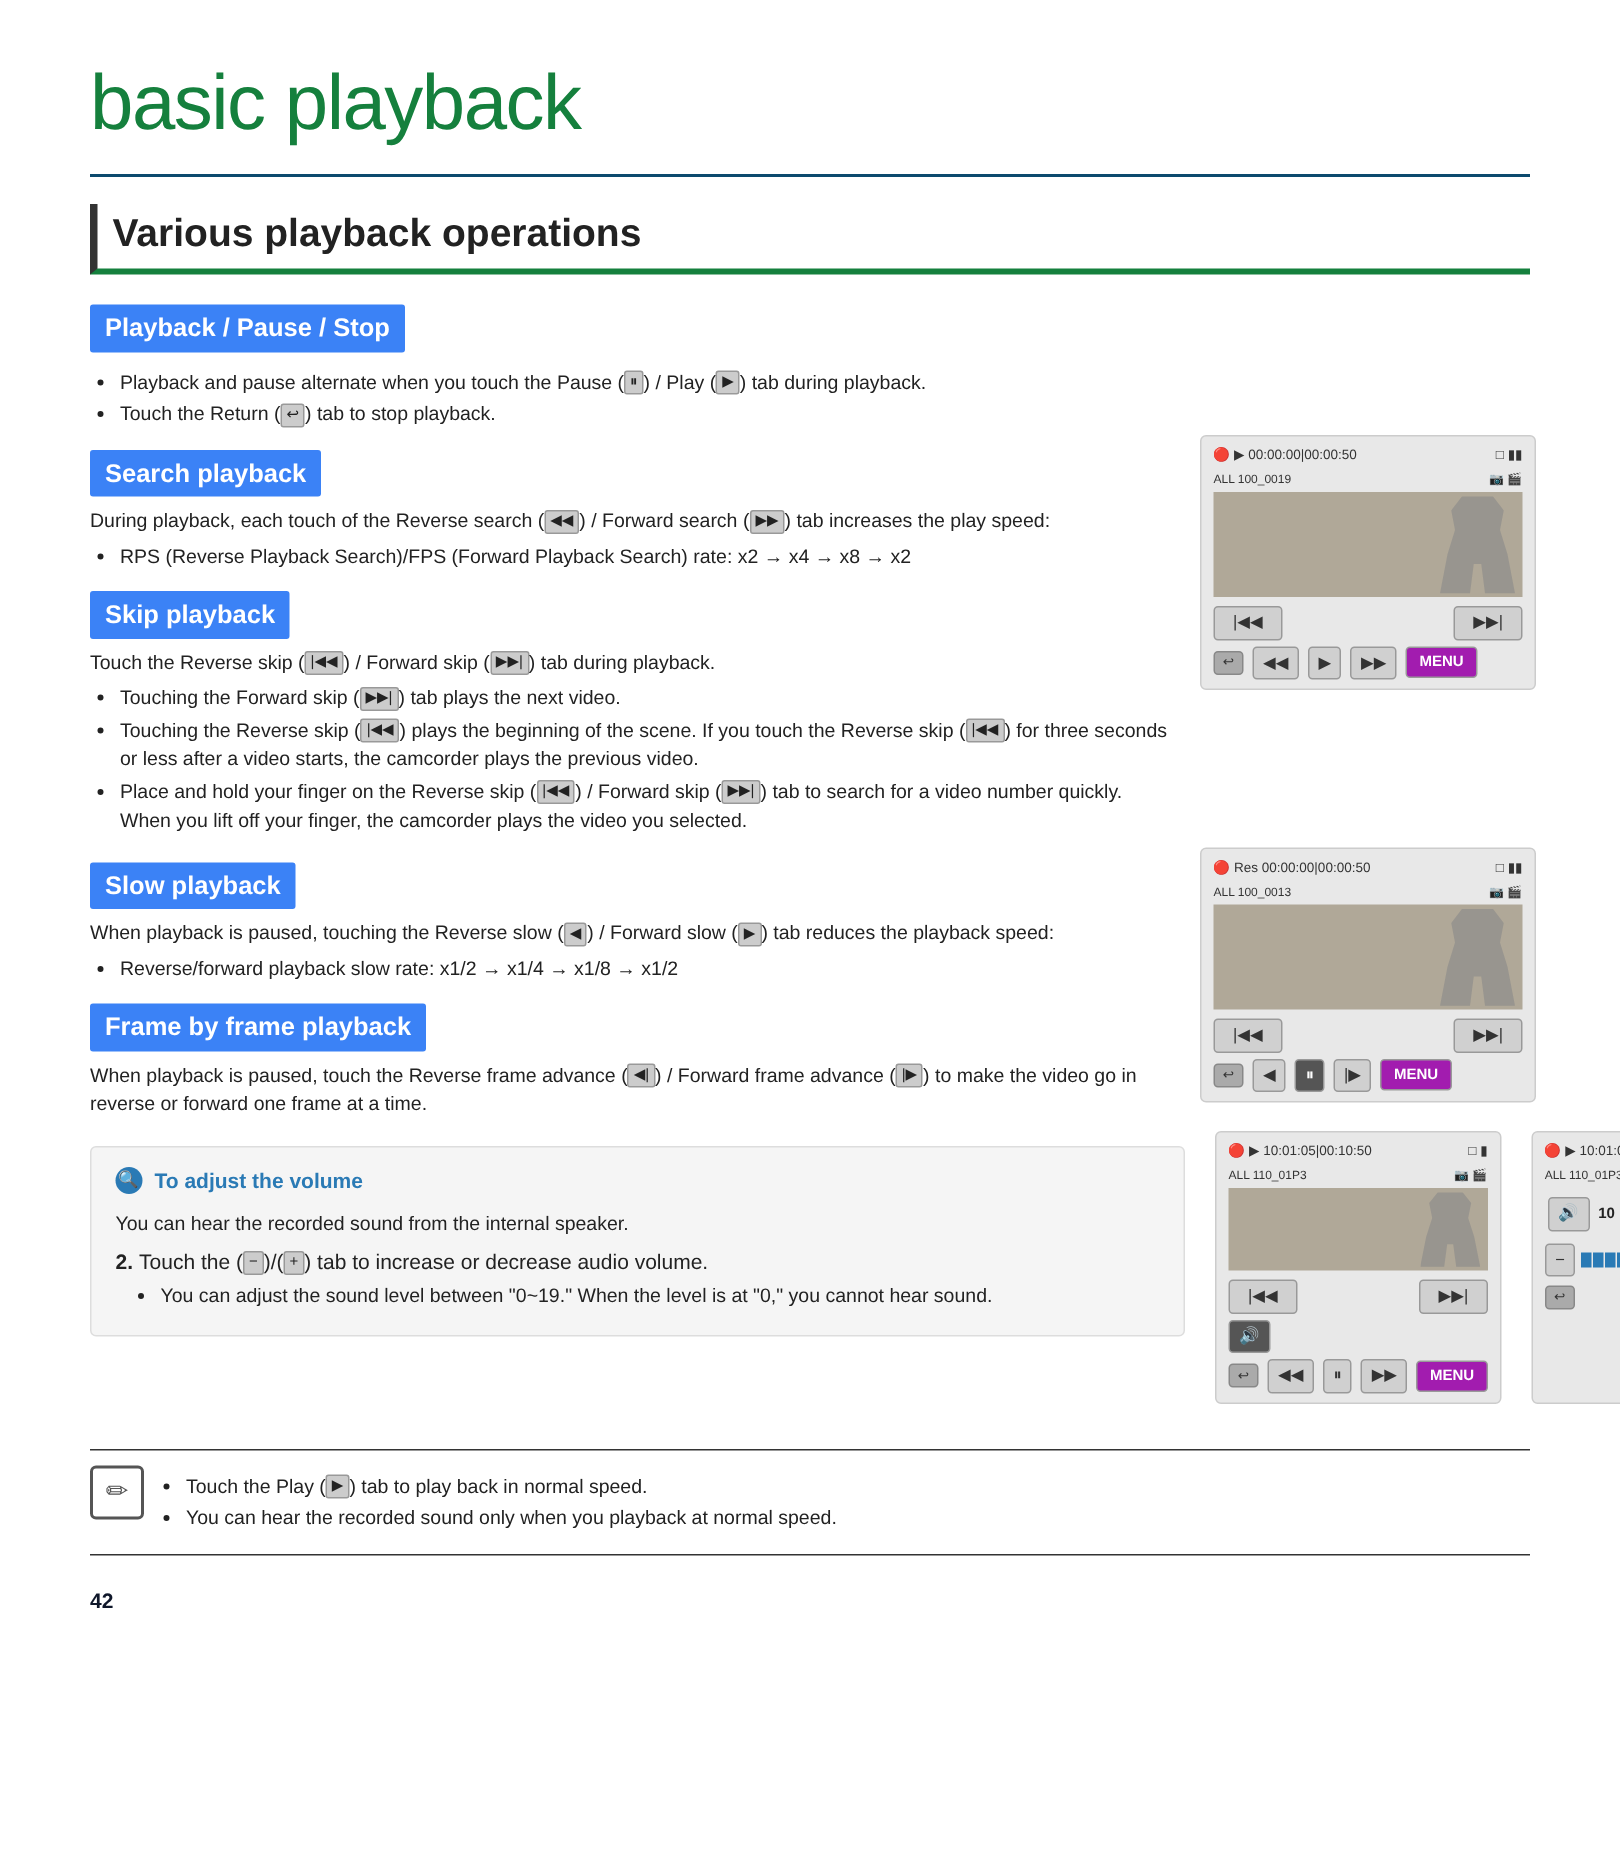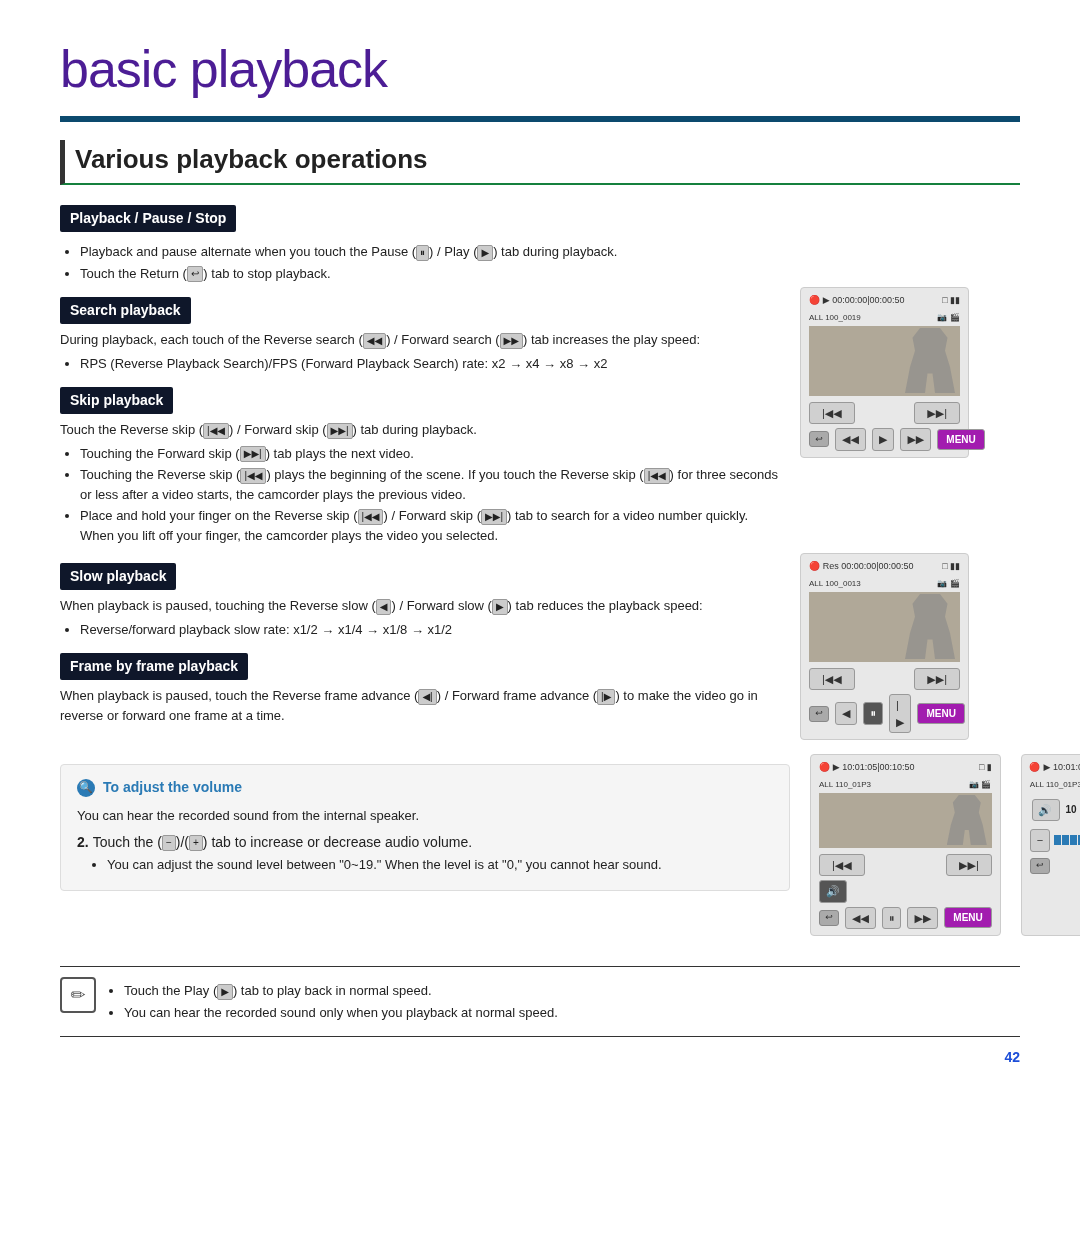--- a/index.html
+++ b/index.html
@@ -12,41 +12,41 @@
       font-size: 14px;
       line-height: 1.5;
     }
     .page {
       padding: 30px 60px 30px 60px;
     }
     .main-title {
       font-size: 52px;
       font-weight: 300;
       letter-spacing: -1px;
-      color: #4c1d95;
+      color: #15803d;
       margin-bottom: 10px;
-      border-bottom: 6px solid #0c4a6e;
+      border-bottom: 2px solid #0c4a6e;
       padding-bottom: 8px;
       font-family: 'Arial', sans-serif;
     }
     .section-title {
       font-size: 26px;
       font-weight: bold;
       color: #222;
       margin: 18px 0 10px 0;
-      border-bottom: 2px solid #15803d;
+      border-bottom: 4px solid #15803d;
       padding-bottom: 4px;
       padding-left: 10px;
       border-left: 5px solid #333;
     }
     .subsection-header {
       display: inline-block;
-      background: #0f172a;
+      background: #3b82f6;
       color: #fff;
-      font-size: 14px;
+      font-size: 17px;
       font-weight: bold;
       padding: 3px 10px;
       margin: 10px 0 6px 0;
       border-radius: 2px;
     }
     .content-block {
       display: flex;
       gap: 20px;
       margin-bottom: 4px;
     }
@@ -70,21 +70,21 @@
       font-size: 13px;
       margin-bottom: 4px;
     }
 
     
     .cam-ui {
       border: 1px solid #ccc;
       background: #e8e8e8;
       padding: 6px 8px;
       border-radius: 4px;
-      width: 169px;
+      width: 224px;
       margin-bottom: 10px;
     }
     .cam-ui .top-bar {
       display: flex;
       justify-content: space-between;
       align-items: center;
       font-size: 9px;
       color: #333;
       margin-bottom: 4px;
     }
@@ -214,23 +214,22 @@
       font-size: 13px;
     }
     .note-text ul {
       list-style: disc;
       padding-left: 16px;
     }
 
     .page-number {
       font-size: 14px;
       font-weight: bold;
-      color: #1d4ed8;
-      margin-top: 10px;
-      text-align: right;
+      color: #0f172a;
+      margin-top: 20px;
     }
 
     .inline-icon {
       display: inline-block;
       background: #ccc;
       border: 1px solid #999;
       border-radius: 2px;
       padding: 0 3px;
       font-size: 10px;
       vertical-align: middle;

